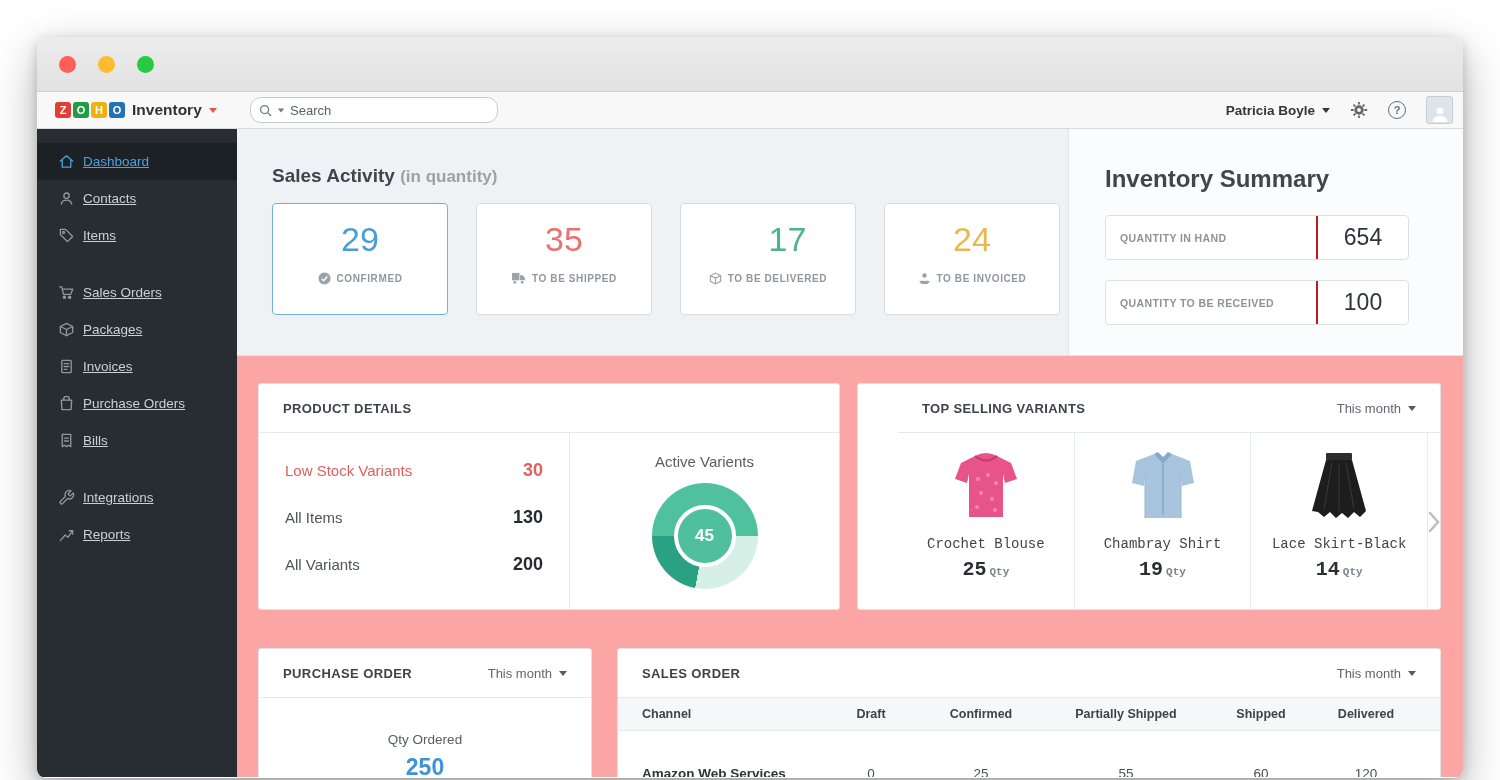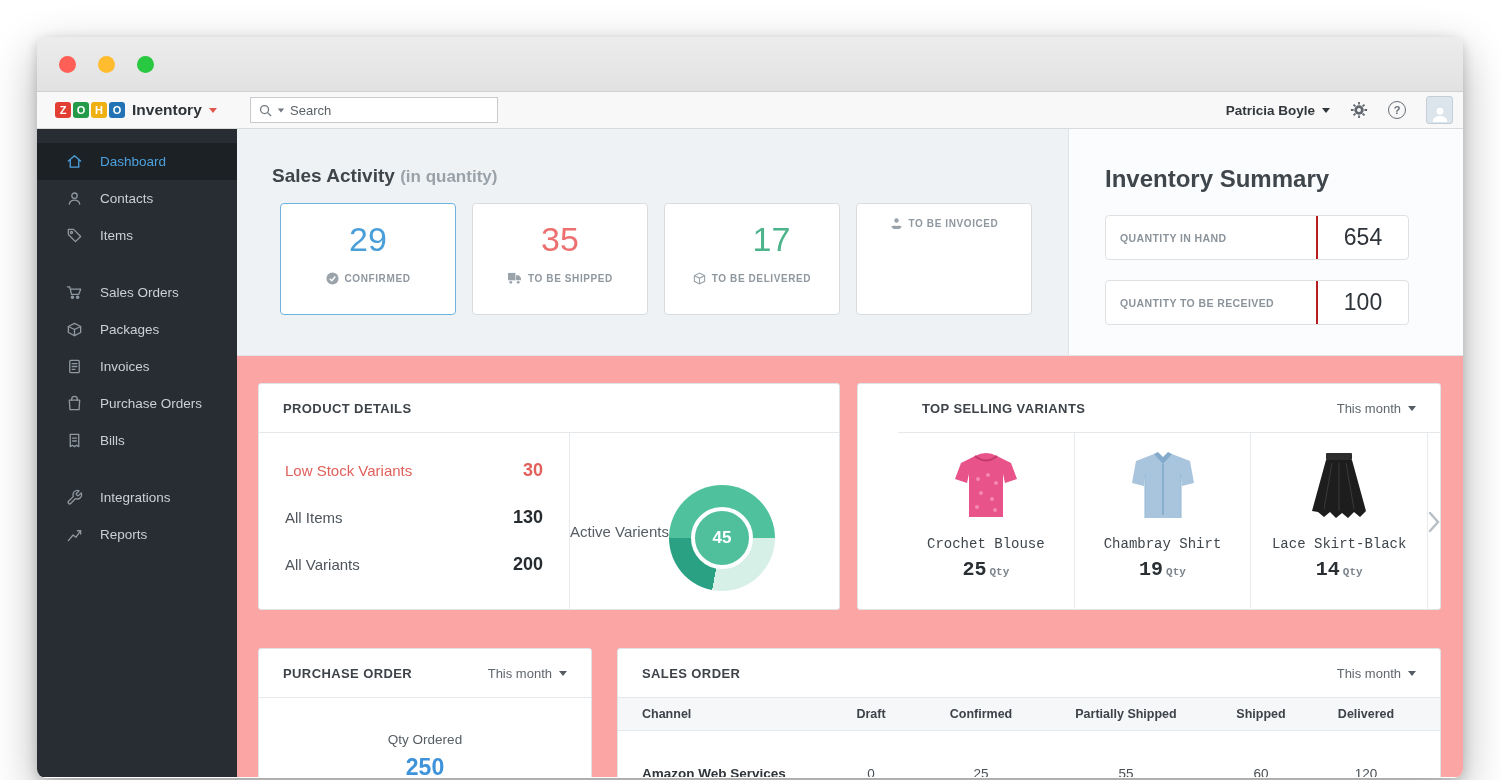--- a/index.html
+++ b/index.html
@@ -21,51 +21,51 @@
             display:flex; align-items:center; }
   .nav-left { width:213px; display:flex; align-items:center; padding-left:18px; gap:7px; flex-shrink:0; cursor:pointer; }
   .logo-tiles { display:flex; gap:2px; }
   .tile { width:16px; height:16px; border-radius:3px; color:#fff; font-size:11px; font-weight:bold;
           display:flex; align-items:center; justify-content:center; }
   .t0{background:#e33e34;} .t1{background:#229a47;} .t2{background:#efb111;} .t3{background:#2273b5;}
   .product-name { font-size:15.5px; font-weight:bold; color:#2e3338; }
   .tri { width:0; height:0; border-left:4px solid transparent; border-right:4px solid transparent;
          border-top:5px solid currentColor; display:inline-block; }
   .tri.red { color:#e2574c; }
-  .search-box { width:248px; height:26px; background:#fff; border:1px solid #c7cbcf; border-radius:0;
+  .search-box { width:248px; height:26px; background:#fff; border:1px solid #c7cbcf; border-radius:11px;
                 display:flex; align-items:center; padding:0 8px; gap:5px; }
   .search-box input { border:none; outline:none; flex:1; font-size:13px; color:#333; background:transparent; }
   .search-box input::placeholder { color:#5b6166; }
   .nav-right { margin-left:auto; display:flex; align-items:center; gap:20px; padding-right:10px; }
   .user-menu { display:flex; align-items:center; gap:7px; font-size:13.5px; font-weight:bold; color:#32373c; cursor:pointer; }
   .user-menu .tri { color:#32373c; }
   .icon-btn { color:#5f666d; cursor:pointer; display:flex; align-items:center; }
   .help-icon { width:18px; height:18px; border:1.5px solid #656d74; border-radius:50%; color:#656d74;
                font-size:11px; font-weight:bold; display:flex; align-items:center; justify-content:center; cursor:pointer; }
   .avatar { width:27px; height:28px; border-radius:3px; background:#dde5ec; border:1px solid #c3ced8;
             display:flex; align-items:flex-end; justify-content:center; overflow:hidden; cursor:pointer; }
 
   
   .app { display:flex; height:648px; }
   .sidebar { width:200px; background:#272d33; padding-top:14px; flex-shrink:0; }
-  .side-item { height:37px; display:flex; align-items:center; gap:17px; padding-left:29px;
-               color:#cad0d6; font-size:13.5px; cursor:pointer; }
+  .side-item { height:37px; display:flex; align-items:center; gap:8px; padding-left:21px;
+               color:#cad0d6; font-size:13.5px; cursor:pointer;text-decoration:underline; }
   .side-item svg { color:#8f98a1; flex-shrink:0; }
   .side-item.active { background:#1c2126; color:#4da1dd; }
   .side-item.active svg { color:#4da1dd; }
   .side-item.gap { margin-top:20px; }
 
   .main { flex:1; background:#fca5a5; overflow:hidden; }
 
   
   .top-strip { height:227px; background:#eff2f4; border-bottom:1px solid #e2e5e8; display:flex; }
   .sales-activity { width:831px; padding:36px 0 0 35px; flex-shrink:0; }
   .sa-title { font-size:19px; color:#3e454b; }
   .sa-sub { color:#9aa2a9; font-size:17px; }
-  .sa-cards { display:flex; gap:16px; margin-top:16px;margin-left:8px; }
+  .sa-cards { display:flex; gap:28px; margin-top:16px; }
   .sa-card { width:176px; height:112px; background:#fff; border:1px solid #d8dcdf; border-radius:4px;
              text-align:center; cursor:pointer; }
   .sa-card.active { border-color:#6fb1de; }
   .sa-value { font-size:34px; margin-top:16px; }
   .c-blue{color:#4b9fd8;} .c-red{color:#ec7070;} .c-green{color:#4db38a;padding-left:39px;} .c-yellow{color:#e9b84e;}
   .sa-label { margin-top:13px; font-size:10px; font-weight:bold; letter-spacing:.6px; color:#8f979f;
               display:flex; justify-content:center; align-items:center; gap:6px; }
   .sa-label svg { color:#9aa2aa; }
   .v-divider { width:1px; background:#e0e3e6; }
   .inv-summary { flex:1; background:#fbfcfd; padding:36px 0 0 36px; }
@@ -87,21 +87,21 @@
   .filter .tri { color:#555c63; }
 
   .pd-card { width:582px; height:227px; }
   .pd-body { display:flex; height:177px; }
   .pd-list { width:310px; padding:27px 26px 0 26px; }
   .pd-row { display:flex; justify-content:space-between; align-items:center; margin-bottom:26px; cursor:pointer; }
   .pd-label { font-size:15px; color:#4d545b; }
   .pd-value { font-size:18px; font-weight:bold; color:#262b30; }
   .pd-row.alert .pd-label, .pd-row.alert .pd-value { color:#e0605b; }
   .pd-divider { width:1px; background:#e8ebee; }
-  .pd-donut-col { flex:1; display:flex; flex-direction:row; align-items:center; padding-top:20px; }
+  .pd-donut-col { flex:1; display:flex; flex-direction:column; align-items:center; padding-top:20px; }
   .donut-label { font-size:15px; color:#565d64; }
   .donut { width:106px; height:106px; border-radius:50%; margin-top:13px; position:relative;
            background:conic-gradient(from -90deg, #4fc29d 0 50%, #d7f0e7 50% 78%, #2aa183 78% 100%);
            display:flex; align-items:center; justify-content:center; }
   .donut-center { width:62px; height:62px; border-radius:50%; background:#4fbf9c; border:4px solid #fff;
                   display:flex; align-items:center; justify-content:center; color:#fff; font-size:17px; font-weight:bold; }
 
   .tsv-card { width:584px; height:227px;padding-left:40px; }
   .tsv-body { display:flex; height:177px;font-family:Liberation Mono, monospace; }
   .tsv-item { width:186px; border-right:1px solid #e8ebee; display:flex; flex-direction:column;
@@ -297,20 +297,21 @@
               <div class="sa-value c-green">17</div>
               <div class="sa-label">
                 <svg width="13" height="13" viewBox="0 0 14 14" fill="none" stroke="currentColor" stroke-width="1.2">
                     <path d="M1.5 4 L7 1.2 L12.5 4 V10 L7 12.8 L1.5 10 Z"></path>
                     <path d="M1.5 4 L7 6.6 L12.5 4 M7 6.6 V12.8"></path>
                   </svg>
                 <span>TO BE DELIVERED</span>
               </div>
             </div>
             <div class="sa-card">
+              <div class="sa-value c-yellow">24</div>
               <div class="sa-label">
                 <svg width="13" height="13" viewBox="0 0 14 14" fill="currentColor">
                     <circle cx="7" cy="3.8" r="2.4"></circle>
                     <path d="M1.3 10.6 C3.3 8.6 5 9.6 7 9.6 C9 9.6 10.7 8.6 12.7 10.6 L10.2 12.8 H3.8 Z"></path>
                   </svg>
                 <span>TO BE INVOICED</span>
               </div>
             </div>
           </div>
         </section>

